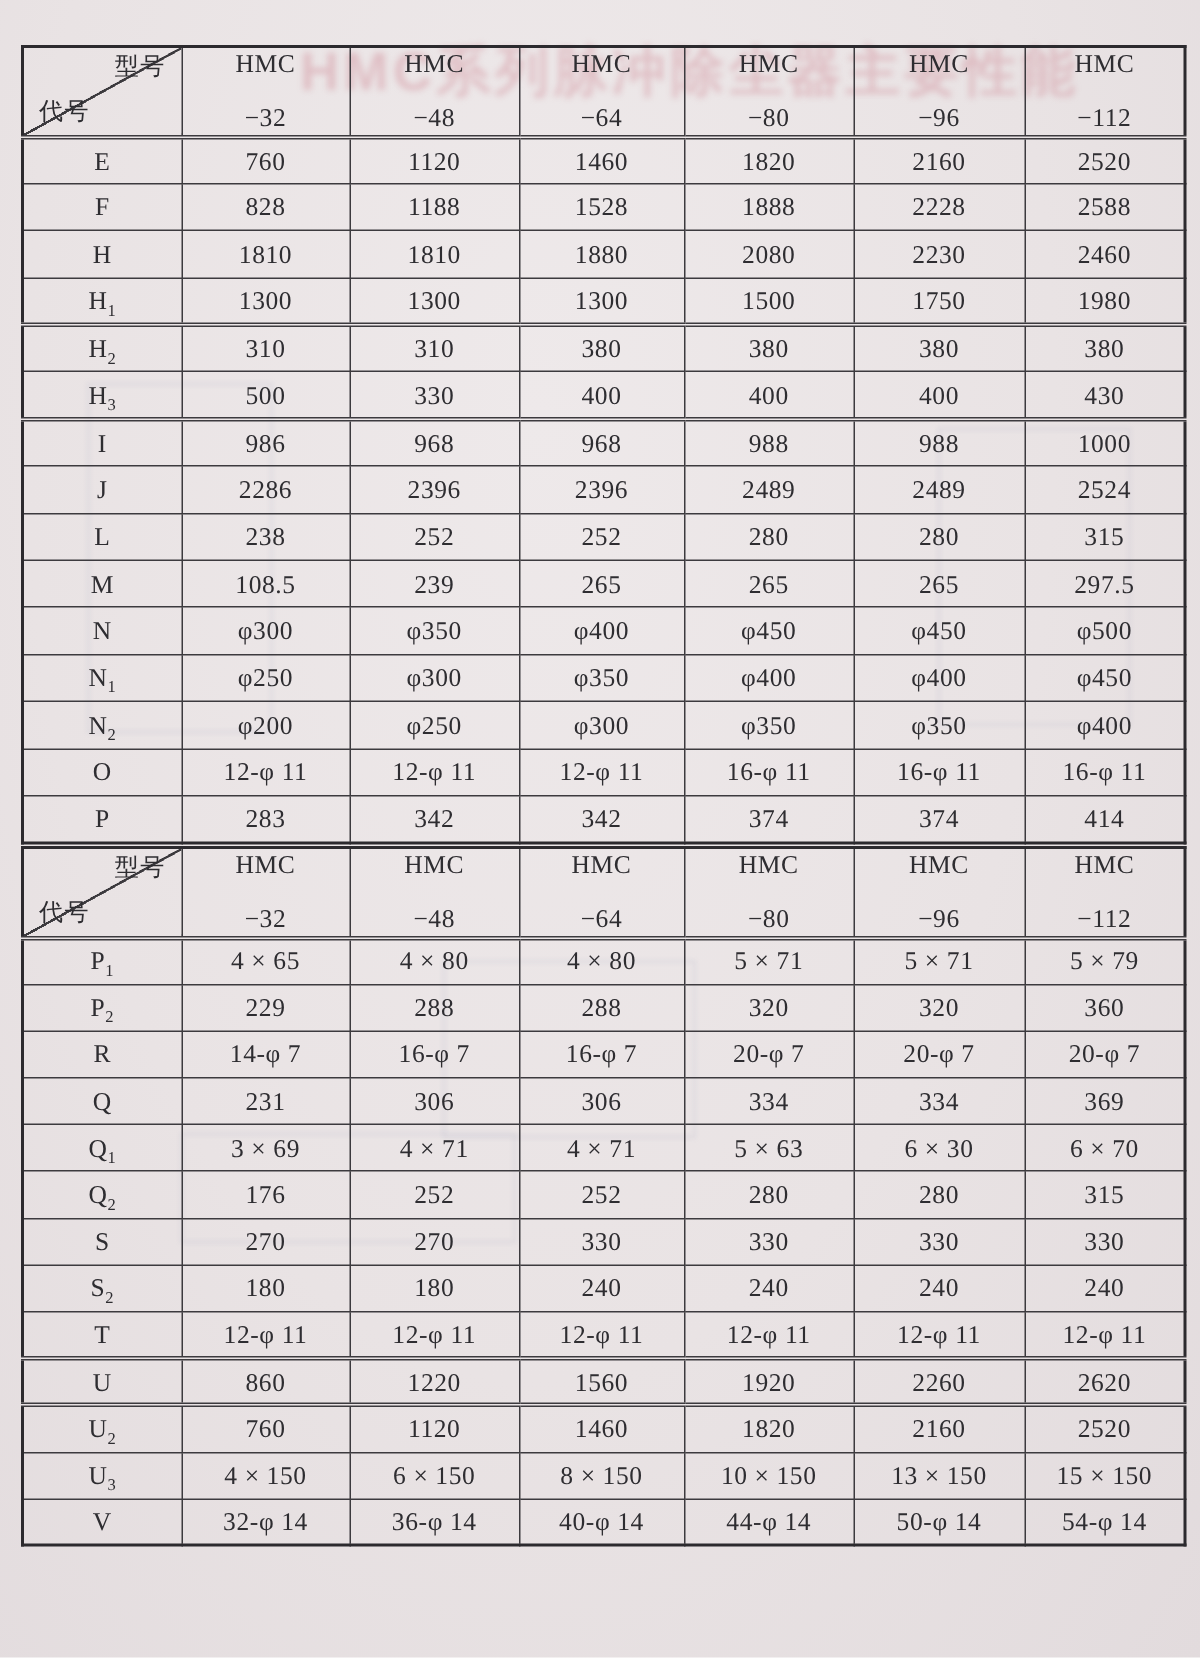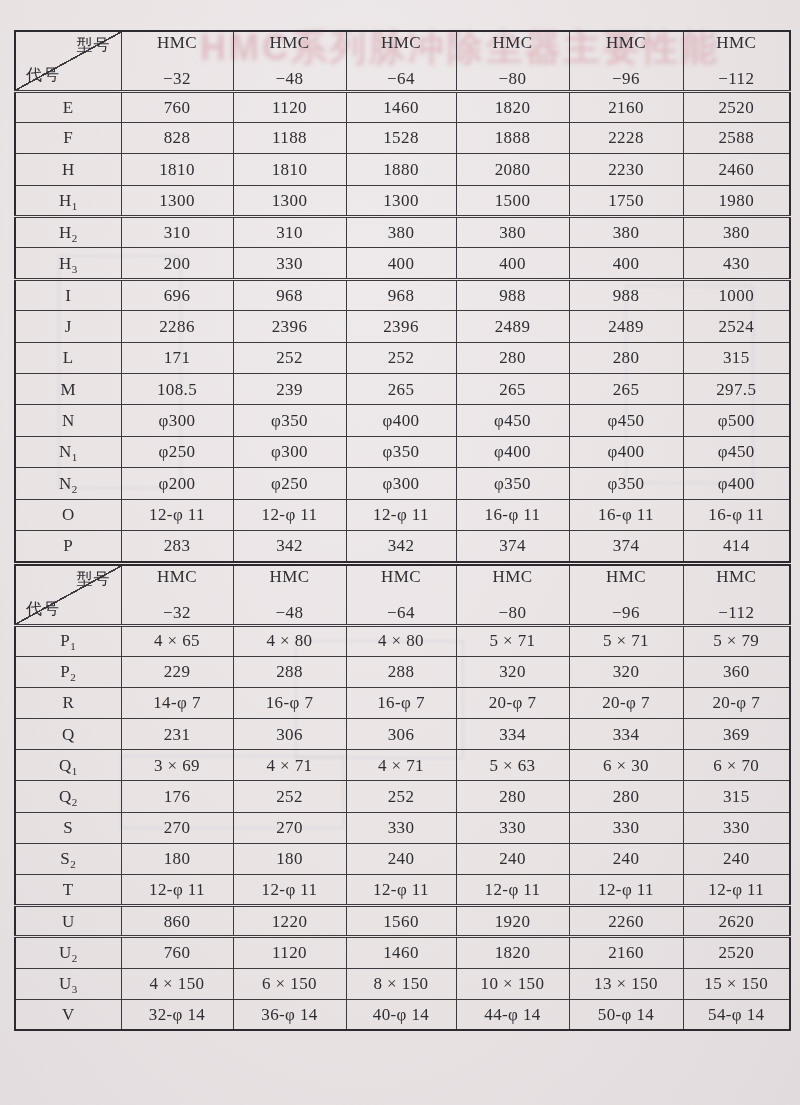--- a/index.html
+++ b/index.html
@@ -189,48 +189,48 @@
         <td class="code"><span>H</span><sub>2</sub></td>
         <td>310</td>
         <td>310</td>
         <td>380</td>
         <td>380</td>
         <td>380</td>
         <td>380</td>
       </tr>
       <tr>
         <td class="code"><span>H</span><sub>3</sub></td>
-        <td>200</td>
+        <td>500</td>
         <td>330</td>
         <td>400</td>
         <td>400</td>
         <td>400</td>
         <td>430</td>
       </tr>
       <tr>
         <td class="code"><span>I</span></td>
-        <td>696</td>
+        <td>986</td>
         <td>968</td>
         <td>968</td>
         <td>988</td>
         <td>988</td>
         <td>1000</td>
       </tr>
       <tr>
         <td class="code"><span>J</span></td>
         <td>2286</td>
         <td>2396</td>
         <td>2396</td>
         <td>2489</td>
         <td>2489</td>
         <td>2524</td>
       </tr>
       <tr>
         <td class="code"><span>L</span></td>
-        <td>171</td>
+        <td>238</td>
         <td>252</td>
         <td>252</td>
         <td>280</td>
         <td>280</td>
         <td>315</td>
       </tr>
       <tr>
         <td class="code"><span>M</span></td>
         <td>108.5</td>
         <td>239</td>

